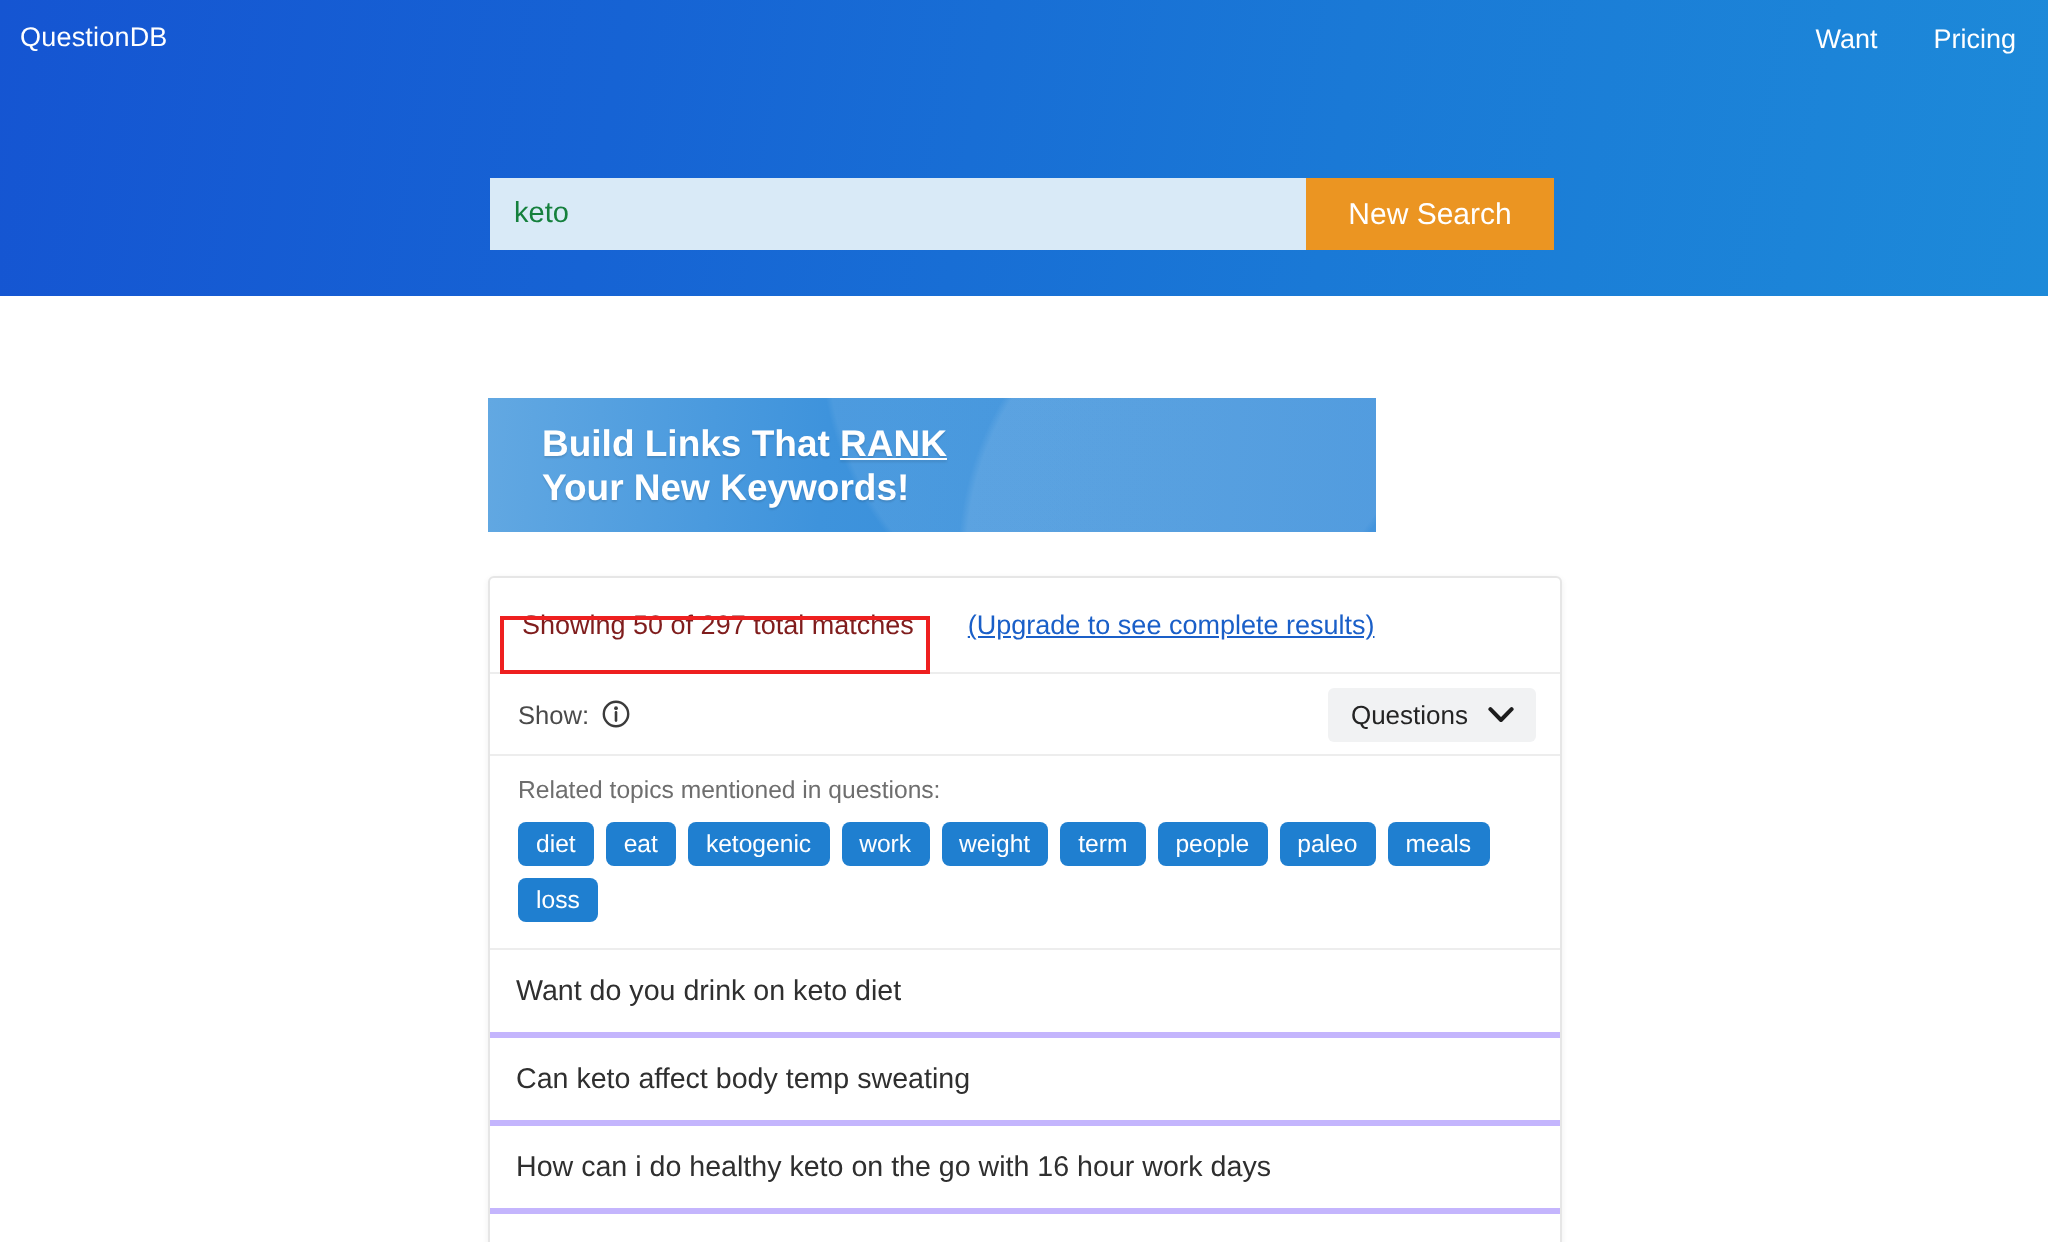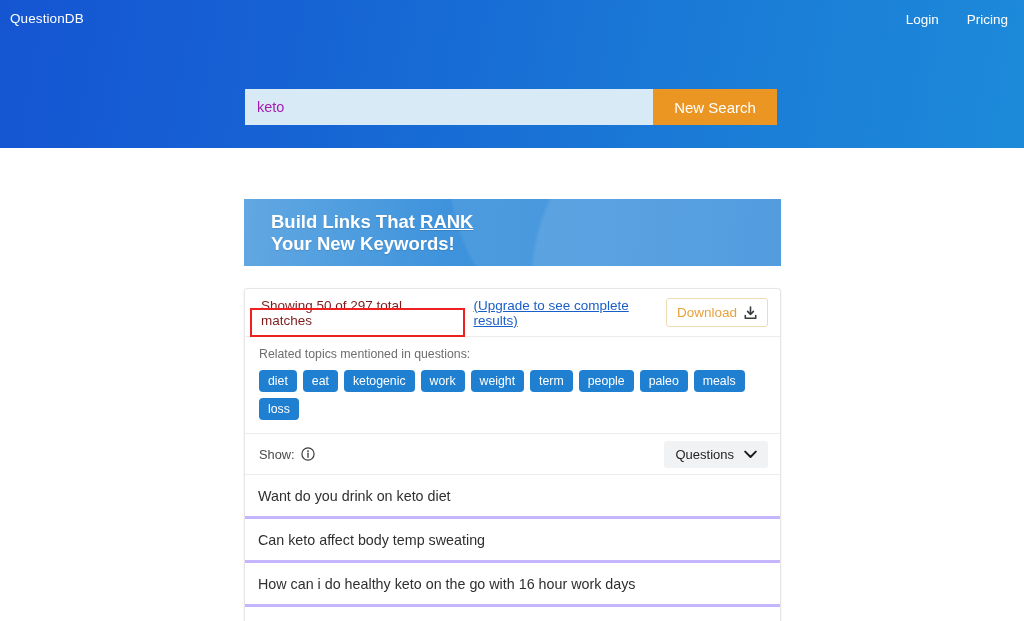--- a/index.html
+++ b/index.html
@@ -44,40 +44,40 @@
     align-items: stretch;
   }
   .search-input {
     width: 408px;
     height: 36px;
     background: #d9eaf7;
     border: none;
     outline: none;
     padding: 0 12px;
     font-size: 14.5px;
-    color: #a21caf;
+    color: #15803d;
     font-family: "Liberation Sans", sans-serif;
     border-radius: 0;
   }
   .search-btn {
     width: 124px;
     height: 36px;
     background: #eb9522;
     border: none;
     color: #ffffff;
     font-size: 15px;
     cursor: pointer;
     font-family: "Liberation Sans", sans-serif;
   }
 
   
   .ad-banner {
     position: absolute;
     left: 244px; top: 199px;
-    width: 537px;
+    width: 444px;
     height: 67px;
     background:
       radial-gradient(circle at 88% 120%, rgba(255,255,255,0.10) 0 38%, rgba(255,255,255,0) 39%),
       radial-gradient(circle at 72% -40%, rgba(255,255,255,0.08) 0 45%, rgba(255,255,255,0) 46%),
       linear-gradient(95deg, #62a8e2 0%, #3e93dc 38%, #2f88d8 100%);
     display: flex;
     align-items: center;
     overflow: hidden;
   }
   .ad-copy {
@@ -223,21 +223,21 @@
   .icon-svg { display: block; }
 </style>
 </head>
 <body>
 
 <div class="header">
 
   <a class="brand" href="#">QuestionDB</a>
 
   <div class="nav">
-    <a href="#">Login</a>
+    <a href="#">Want</a>
     <a href="#">Pricing</a>
   </div>
 
   <div class="searchbar">
     <input class="search-input" type="text" value="keto" style="">
     <button class="search-btn">New Search</button>
   </div>
 </div>
 
 <div class="ad-banner">
@@ -245,46 +245,20 @@
     <div><span>Build Links That </span><span class="u">RANK</span></div>
     <div>Your New Keywords!</div>
   </div>
 </div>
 
 <div class="card">
 
   <div class="card-section matches-row">
     <span class="matches-text">Showing 50 of 297 total matches</span>
     <a class="upgrade-link" href="#">(Upgrade to see complete results)</a>
-    <button class="download-btn">
-      <span>Download</span>
-      <span>
-        <svg class="icon-svg" width="13" height="14" viewBox="0 0 13 14" aria-hidden="true">
-          <path d="M6.5 1 L6.5 7.6" stroke="#3b3b3b" stroke-width="1.6" stroke-linecap="round"></path>
-          <path d="M3.6 5.4 L6.5 8.4 L9.4 5.4" stroke="#3b3b3b" stroke-width="1.6" fill="none" stroke-linecap="round" stroke-linejoin="round"></path>
-          <path d="M1.3 9.6 L1.3 12.3 L11.7 12.3 L11.7 9.6" stroke="#3b3b3b" stroke-width="1.6" fill="none" stroke-linecap="round" stroke-linejoin="round"></path>
-        </svg>
-      </span>
-    </button>
-  </div>
-
-  <div class="card-section topics-row">
-    <div class="topics-label">Related topics mentioned in questions:</div>
-    <div class="tags">
-      <span class="tag">diet</span>
-      <span class="tag">eat</span>
-      <span class="tag">ketogenic</span>
-      <span class="tag">work</span>
-      <span class="tag">weight</span>
-      <span class="tag">term</span>
-      <span class="tag">people</span>
-      <span class="tag">paleo</span>
-      <span class="tag">meals</span>
-      <span class="tag">loss</span>
-    </div>
   </div>
 
   <div class="card-section show-row">
     <span class="show-label">
       <span>Show:</span>
       <span>
         <svg class="icon-svg" width="14" height="14" viewBox="0 0 14 14" aria-hidden="true">
           <circle cx="7" cy="7" r="6.1" stroke="#3b3b3b" stroke-width="1.2" fill="none"></circle>
           <circle cx="7" cy="4.1" r="0.95" fill="#3b3b3b"></circle>
           <path d="M7 6.2 L7 10.3" stroke="#3b3b3b" stroke-width="1.3" stroke-linecap="round"></path>
@@ -294,19 +268,35 @@
     <div class="select-box">
       <span>Questions</span>
       <span>
         <svg class="icon-svg" width="13" height="9" viewBox="0 0 13 9" aria-hidden="true">
           <path d="M1.2 1.6 L6.5 7.0 L11.8 1.6" stroke="#1d1d1d" stroke-width="2" fill="none" stroke-linecap="round" stroke-linejoin="round"></path>
         </svg>
       </span>
     </div>
   </div>
 
+  <div class="card-section topics-row">
+    <div class="topics-label">Related topics mentioned in questions:</div>
+    <div class="tags">
+      <span class="tag">diet</span>
+      <span class="tag">eat</span>
+      <span class="tag">ketogenic</span>
+      <span class="tag">work</span>
+      <span class="tag">weight</span>
+      <span class="tag">term</span>
+      <span class="tag">people</span>
+      <span class="tag">paleo</span>
+      <span class="tag">meals</span>
+      <span class="tag">loss</span>
+    </div>
+  </div>
+
   <div class="q-row">Want do you drink on keto diet</div>
   <div class="q-row">Can keto affect body temp sweating</div>
   <div class="q-row">How can i do healthy keto on the go with 16 hour work days</div>
   <div class="q-row">any ideas to help me stick to keto</div>
 </div>
 
 <div class="redbox"></div>
 
 </body></html>

